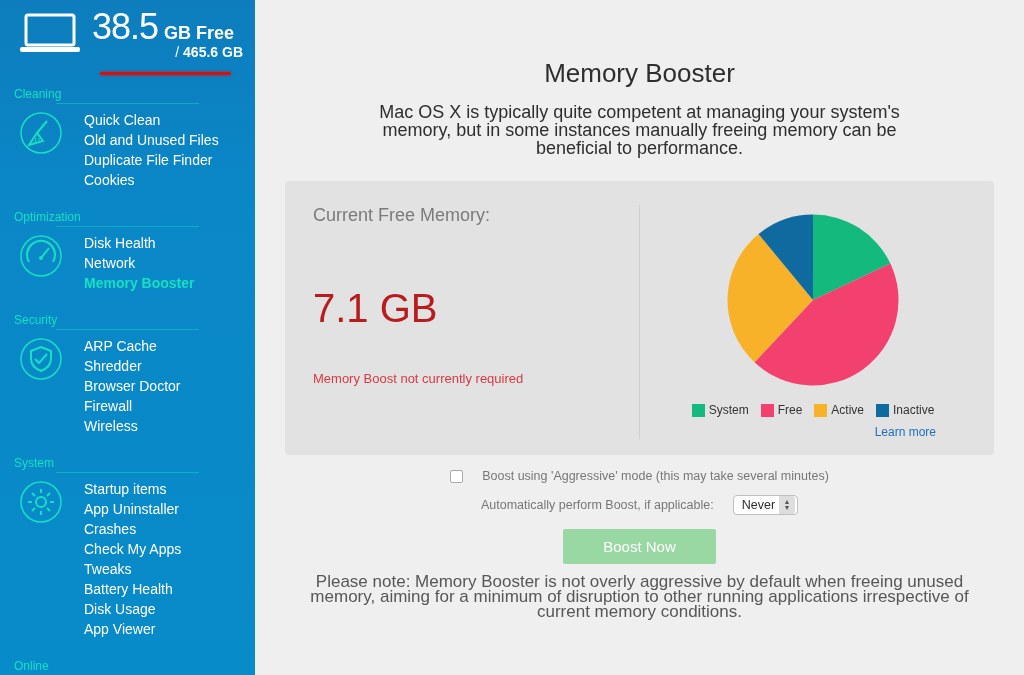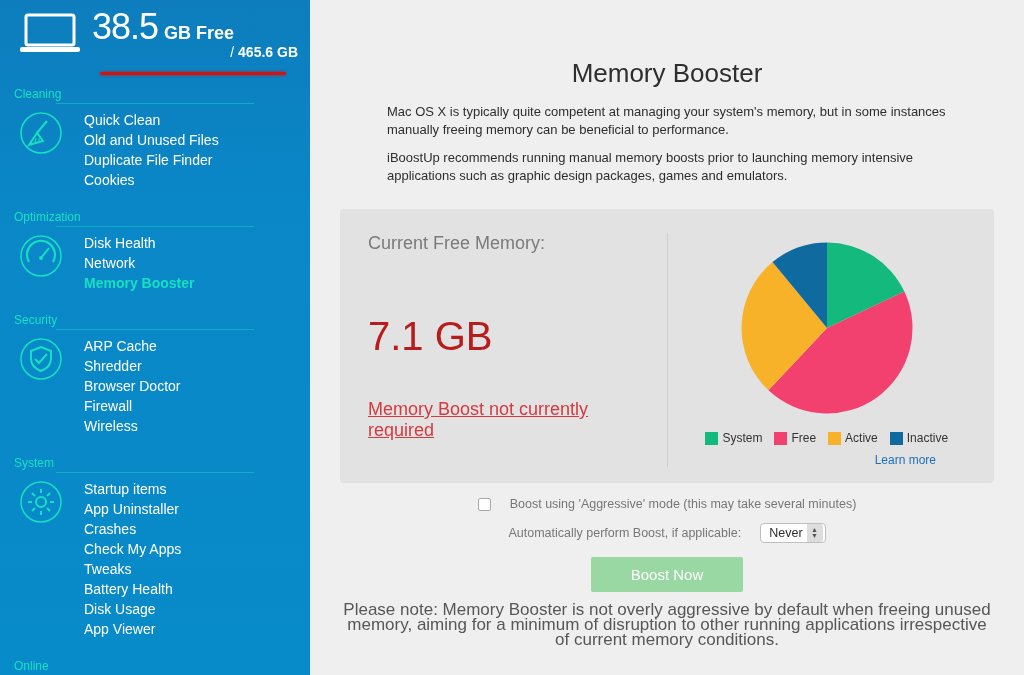--- a/index.html
+++ b/index.html
@@ -1,42 +1,42 @@
 <!DOCTYPE html>
 <html><head>
 <meta charset="utf-8">
 <style>
 * { margin: 0; padding: 0; box-sizing: border-box; font-family: -apple-system, BlinkMacSystemFont, "Helvetica Neue", Arial, sans-serif; }
 body { width: 1024px; height: 675px; display: flex; overflow: hidden; background: #efefef; }
-.sidebar { width: 310px; height: 100%; background: linear-gradient(to bottom, #0d7dbd, #0a87c7 30%, #088bc9); color: #fff; overflow-y: auto; }
+.sidebar { width: 255px; height: 100%; background: linear-gradient(to bottom, #0d7dbd, #0a87c7 30%, #088bc9); color: #fff; overflow-y: auto; }
 .disk-header { display: flex; align-items: center; padding: 6px 12px 8px 18px; }
 .laptop-icon { width: 64px; height: 44px; margin-right: 10px; }
 .disk-stats { flex: 1; }
 .free-row { display: flex; align-items: baseline; gap: 6px; }
 .free-num { font-size: 36px; font-weight: 300; letter-spacing: -1px; }
 .free-unit { font-size: 18px; font-weight: 700; }
 .total-row { font-size: 14px; text-align: right; margin-top: -4px; }
 .bar { height: 3px; background: #cc1515; margin: 4px 24px 0 100px; border-radius: 2px; box-shadow: 0 0 3px #cc1515; }
 .section { padding: 6px 0 2px 0; }
 .section-label { color: #16e0c2; font-size: 12px; padding: 6px 0 0 14px; font-weight: 400; }
 .section-divider { height: 1px; background: rgba(22,224,194,0.45); margin: 2px 56px 0 56px; }
 .section-body { display: flex; align-items: flex-start; padding: 6px 10px 6px 18px; }
 .section-icon { width: 46px; height: 46px; display:flex; align-items:center; justify-content:center; }
 .section-icon svg { width: 44px; height: 44px; }
 .items { list-style: none; margin-left: 20px; }
 .items li { font-size: 14px; line-height: 20px; color: #fff; cursor: pointer; font-weight: 500; }
 .items li.active { color: #16e0c2; font-weight: 600; }
 .main { flex: 1; height: 100%; overflow: hidden; padding: 10px 30px 0 30px; color: #2e2e2e; }
 .title { text-align: center; font-size: 26px; font-weight: 400; margin: 48px 0 14px; }
-.desc { text-align: left; font-size: 13px; line-height: 18px; max-width: 560px; margin: 0 auto 10px; color: #2e2e2e; }
+.desc { text-align: center; font-size: 18px; line-height: 18px; max-width: 560px; margin: 0 auto 10px; color: #2e2e2e; }
 .panel { background: #e2e2e2; border-radius: 4px; margin: 24px 0 14px; padding: 24px 28px 16px; display: flex; }
 .panel-left { flex: 1; border-right: 1px solid #cfcfcf; padding-right: 20px; }
 .cfm-label { font-size: 18px; color: #7b7b7b; margin-bottom: 60px; }
 .cfm-value { font-size: 40px; font-weight: 300; color: #b91c1c; margin-bottom: 40px; }
-.status-text { color: #d63a41; font-size: 18px; text-decoration: underline; }
+.status-text { color: #d63a41; font-size: 13px; }
 .panel-right { flex: 1; display:flex; flex-direction:column; align-items:center; padding-left: 20px; }
 .pie-wrap { width: 190px; height: 190px; }
 .legend { display: flex; gap: 12px; margin-top: 8px; font-size: 12px; color:#333; }
 .legend-item { display:flex; align-items:center; gap:4px; }
 .legend-sw { width: 13px; height: 13px; }
 .learn { font-size: 12px; color: #1e6fbb; margin-top: 8px; align-self: flex-end; margin-right: 30px; cursor:pointer; }
 .options { text-align:center; font-size: 12.5px; color:#777; margin-top: 2px; }
 .opt-row { display:flex; align-items:center; justify-content:center; gap:19px; margin:12px 0; }
 .checkbox { width: 13px; height: 13px; border: 1px solid #aaa; border-radius: 2px; background:#fff; display:inline-block; }
 .select { background:#fff; border:1px solid #bfbfbf; border-radius:4px; padding:2px 22px 2px 8px; font-size:12.5px; position:relative; color:#2e2e2e; }
@@ -162,21 +162,20 @@
       </div>
       <div class="section">
         <div class="section-label">Online</div>
       </div>
     </div>
 </aside>
 
 <main class="main">
   <h1 class="title">Memory Booster</h1>
   <p class="desc">Mac OS X is typically quite competent at managing your system's memory, but in some instances manually freeing memory can be beneficial to performance.</p>
-  <p class="desc">iBoostUp recommends running manual memory boosts prior to launching memory intensive applications such as graphic design packages, games and emulators.</p>
 
   <div class="panel">
     <div class="panel-left">
       <div class="cfm-label">Current Free Memory:</div>
       <div class="cfm-value">7.1 GB</div>
       <div class="status-text">Memory Boost not currently required</div>
     </div>
     <div class="panel-right">
       <div class="pie-wrap">
         <svg id="pie" viewBox="0 0 100 100">

